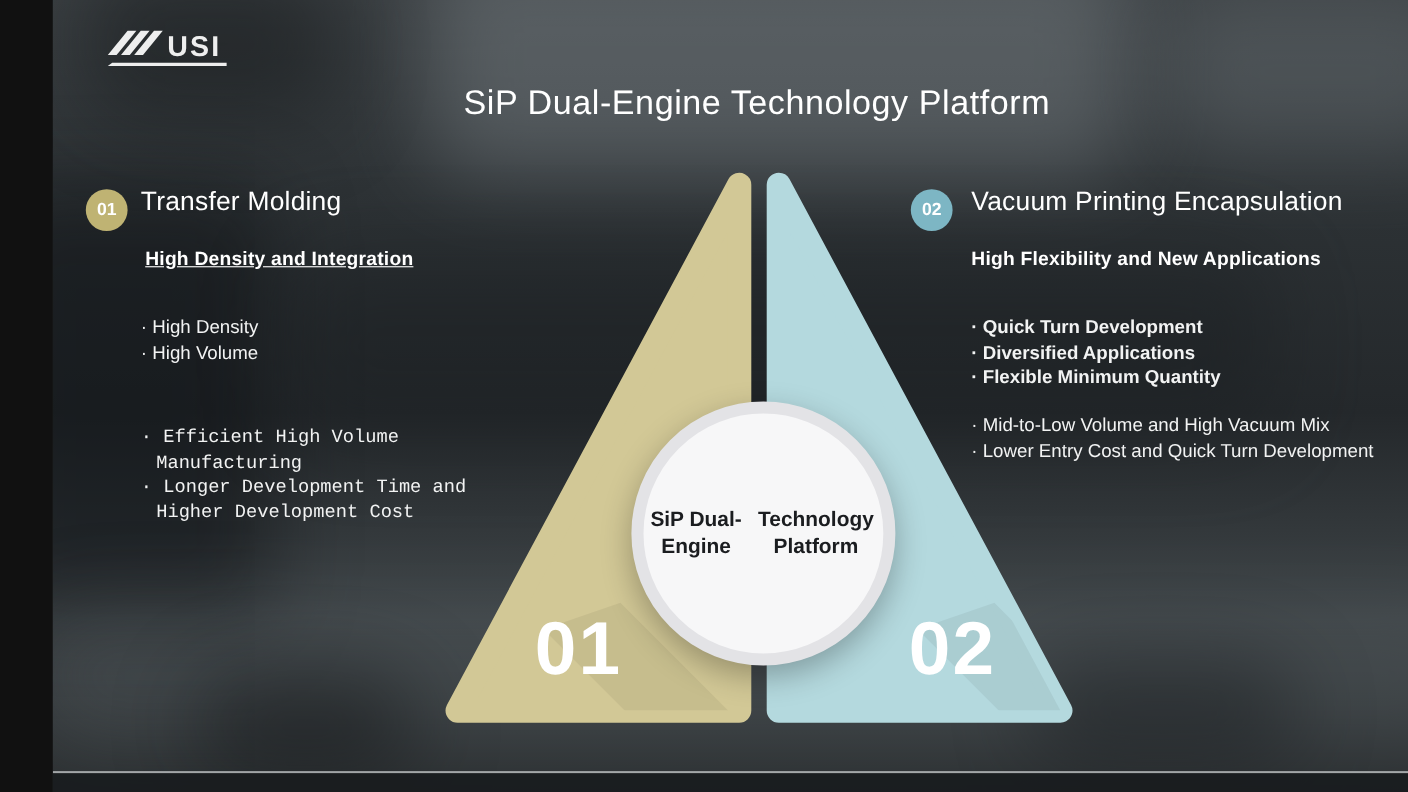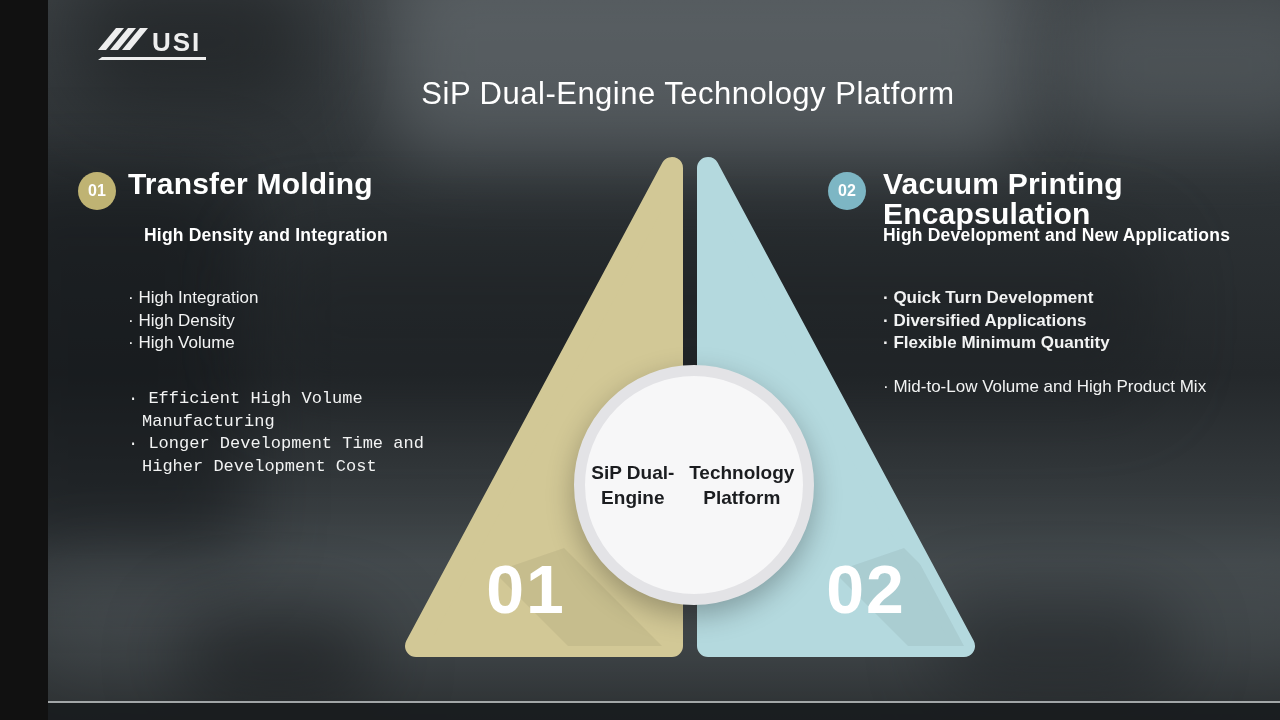--- a/index.html
+++ b/index.html
@@ -51,25 +51,25 @@
     color:var(--circle-text,#1b1d20);font-size:19px;font-weight:700;line-height:25px;text-align:center;
   }
   
   .badge{
     position:absolute;width:38px;height:38px;border-radius:50%;
     display:flex;align-items:center;justify-content:center;
     color:#fff;font-size:16px;font-weight:700;
   }
   .badge-left{left:30px;top:172px;background:var(--badge-tan,#bfb373);}
   .badge-right{left:780px;top:172px;background:var(--badge-blue,#7db6c4);}
-  .heading{position:absolute;color:#fff;font-size:30px;font-weight:700;letter-spacing:.2px;line-height:30px;}
+  .heading{position:absolute;color:#fff;font-size:24px;font-weight:400;letter-spacing:.2px;line-height:30px;}
   .heading-left{left:80px;top:169px;}
   .heading-right{left:835px;top:169px;}
   .subheading{position:absolute;color:#fff;font-size:17.5px;font-weight:700;letter-spacing:.2px;}
-  .subheading-left{left:96px;top:225px;}
+  .subheading-left{left:84px;top:225px;text-decoration:underline;}
   .subheading-right{left:835px;top:225px;}
   .bullets{position:absolute;color:#f2f3f3;font-size:17px;line-height:22.5px;}
   .bullet{padding-left:14px;text-indent:-14px;}
   .bullets-left-1{left:80px;top:287px;width:380px;}
   .bullets-left-2{left:80px;top:388px;width:352px;font-family:Liberation Mono, monospace;}
   .bullets-right-1{left:835px;top:287px;width:400px;font-weight:bold;}
   .bullets-right-2{left:835px;top:376px;width:372px;}
 </style>
 </head>
 <body>
@@ -126,34 +126,34 @@
 
   <div class="center-circle">
     <div class="line">SiP Dual-Engine</div>
     <div class="line">Technology Platform</div>
   </div>
 
   <div class="badge badge-left">01</div>
   <div class="heading heading-left">Transfer Molding</div>
   <div class="subheading subheading-left">High Density and Integration</div>
   <div class="bullets bullets-left-1">
-    <div class="bullet">· High Integration</div>
     <div class="bullet">· High Density</div>
     <div class="bullet">· High Volume</div>
   </div>
   <div class="bullets bullets-left-2">
     <div class="bullet">· Efficient High Volume Manufacturing</div>
     <div class="bullet">· Longer Development Time and Higher Development Cost</div>
   </div>
 
   <div class="badge badge-right">02</div>
   <div class="heading heading-right">Vacuum Printing Encapsulation</div>
-  <div class="subheading subheading-right">High Development and New Applications</div>
+  <div class="subheading subheading-right">High Flexibility and New Applications</div>
   <div class="bullets bullets-right-1">
     <div class="bullet">· Quick Turn Development</div>
     <div class="bullet">· Diversified Applications</div>
     <div class="bullet">· Flexible Minimum Quantity</div>
   </div>
   <div class="bullets bullets-right-2">
-    <div class="bullet">· Mid-to-Low Volume and High Product Mix</div>
+    <div class="bullet">· Mid-to-Low Volume and High Vacuum Mix</div>
+    <div class="bullet">· Lower Entry Cost and Quick Turn Development</div>
   </div>
 
 </div>
 
 </body></html>

